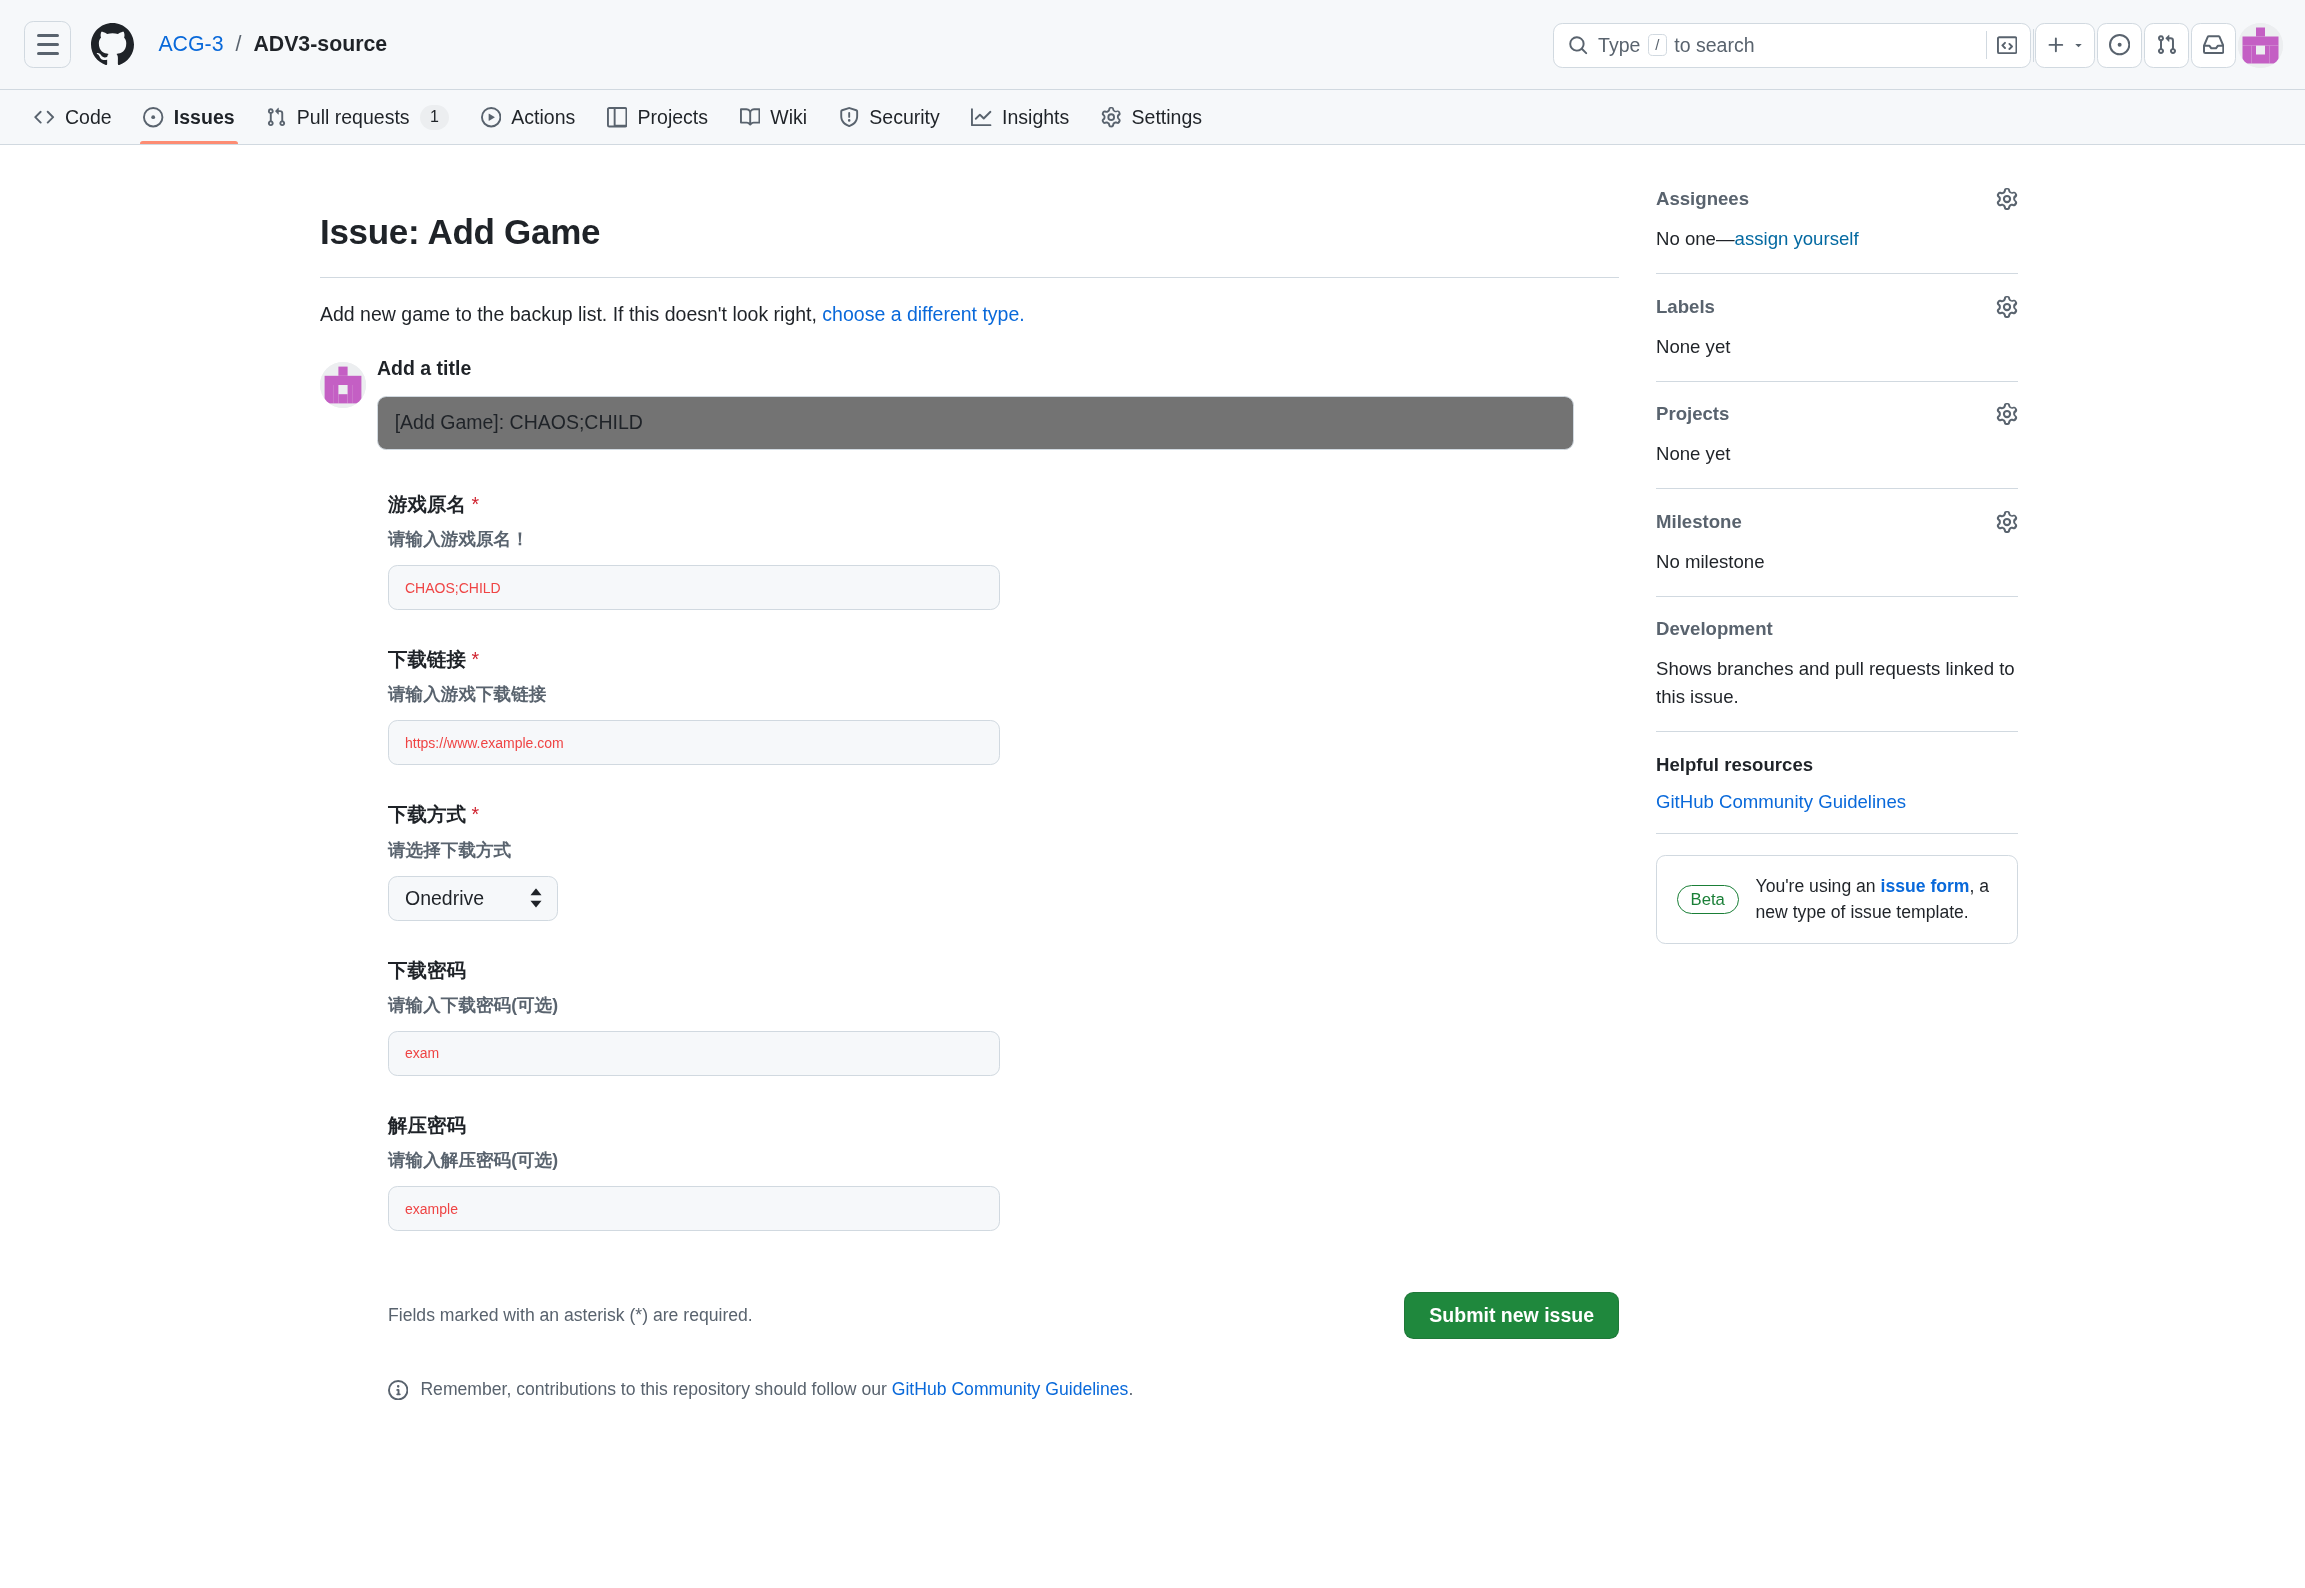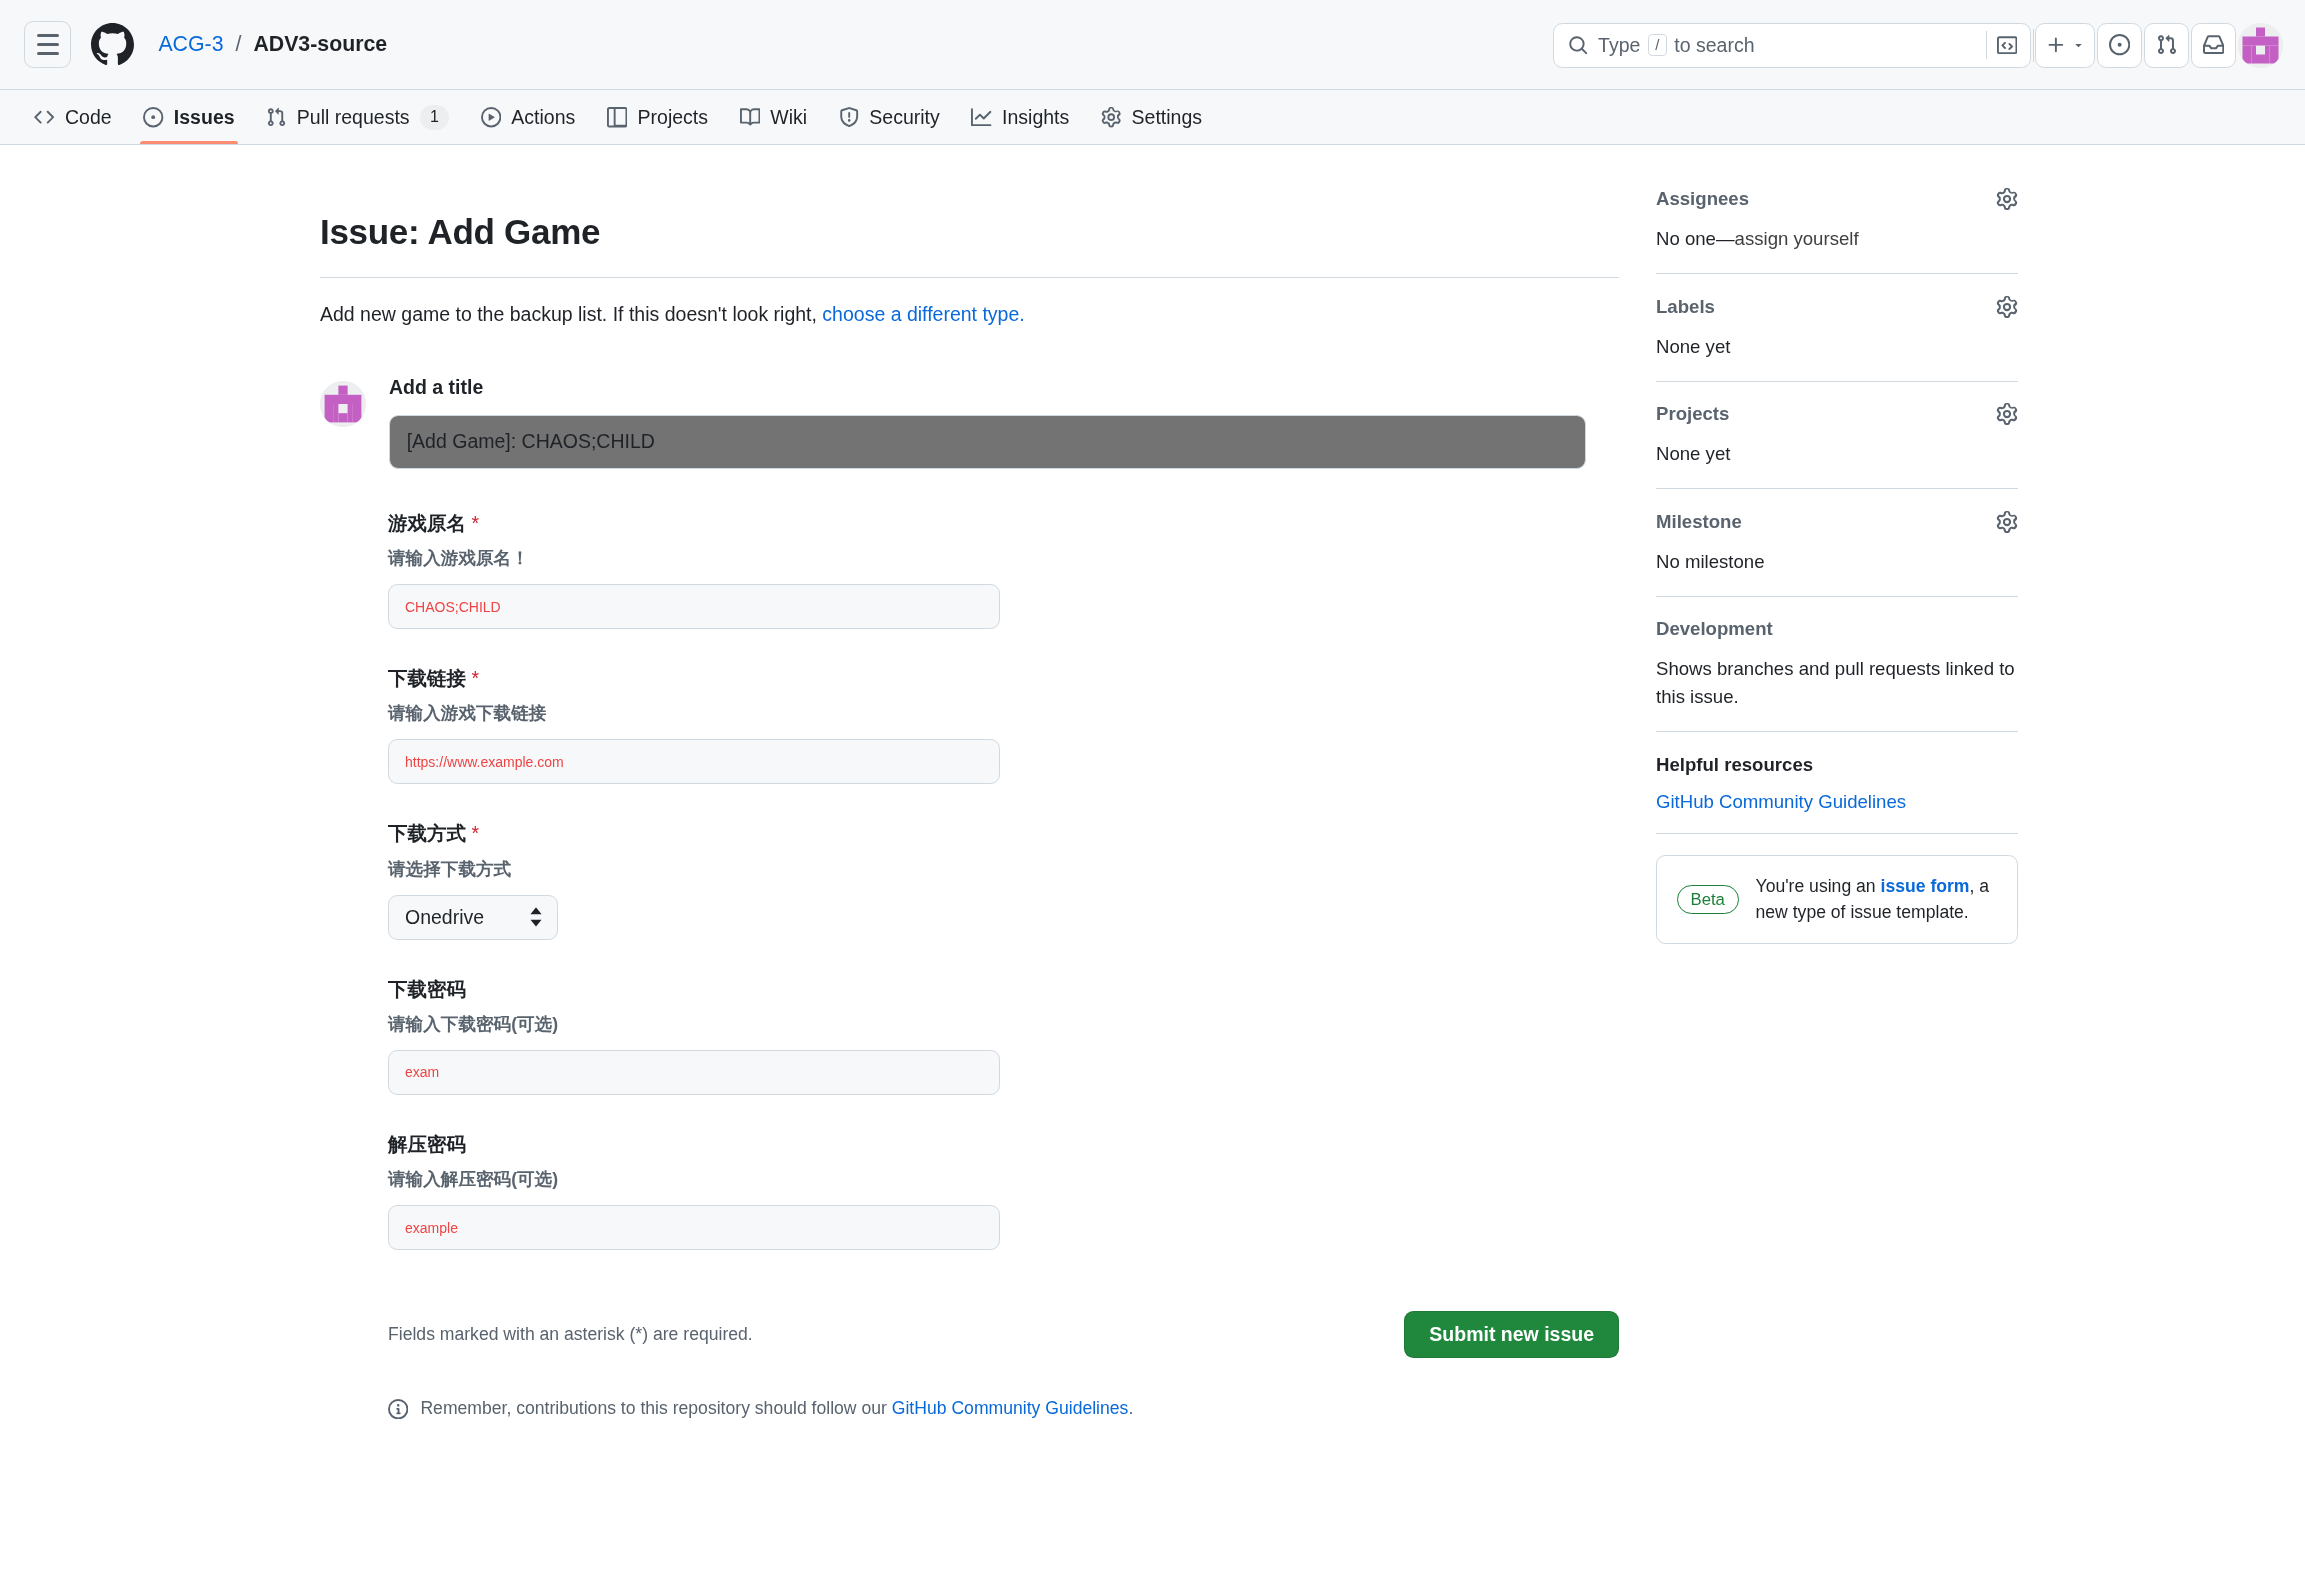--- a/index.html
+++ b/index.html
@@ -101,21 +101,21 @@
   .page { display: flex; padding: 43px 0 0 0; }
   .col-main { width: 1299px; margin-left: 320px; }
   .col-side { width: 362px; margin-left: 37px; }
 
   .page-title { font-size: 35px; font-weight: 600; line-height: 1.2; letter-spacing: -0.3px; }
   .title-rule { height: 0.9px; background: #d1d9e0; margin-top: 20.4px; }
   .subtitle { font-size: 19.5px; color: #1f2328; margin-top: 25px; }
   .subtitle a { color: #0969da; text-decoration: none; }
 
   
-  .title-block { display: flex; margin-top: 50px; gap: 23px; }
+  .title-block { display: flex; margin-top: 31px; gap: 11px; }
   .title-block .avatar-identicon { width: 46px; height: 46px; margin-top: 5.6px; }
   .title-fields { flex: 1; }
   .field-label { font-size: 19.5px; font-weight: 600; color: #1f2328; }
   .req { color: #cf222e; margin-left: 5.6px; font-weight: 400; }
   .field-desc { font-size: 17.6px; color: #59636e; margin-top: 9.3px; font-weight: bold; }
 
   .input-title {
     margin-top: 16px; width: 1197px; height: 54px;
     border: 0.9px solid #d1d9e0; border-radius: 9.3px;
     background: #737373; color: #1f2328;
@@ -167,21 +167,21 @@
 
   
   .side-sec { padding-bottom: 20.4px; border-bottom: 0.9px solid #d1d9e0; margin-bottom: 21.3px; }
   .side-sec:last-of-type { border-bottom: none; }
   .side-head {
     display: flex; align-items: center; justify-content: space-between;
     font-size: 18.6px; font-weight: 600; color: #59636e;
   }
   .gear { color: #59636e; cursor: pointer; display: flex; }
   .side-val { font-size: 18.6px; color: #1f2328; margin-top: 15px; line-height: 1.5; }
-  .side-val a { color: #404040; }
+  .side-val a { color: #0369a1; }
   .side-head-plain { font-size: 18.6px; font-weight: 600; color: #59636e; }
   .side-head-dark { font-size: 18.6px; font-weight: 600; color: #1f2328; }
   .side-link { font-size: 18.6px; color: #0969da; text-decoration: none; margin-top: 15px; display: inline-block;}
 
   .beta-box {
     border: 0.9px solid #d1d9e0; border-radius: 9.3px;
     padding: 17.6px 19.5px; display: flex; align-items: center; gap: 16.7px;
     margin-top: 5.6px;
   }
   .beta-pill {

